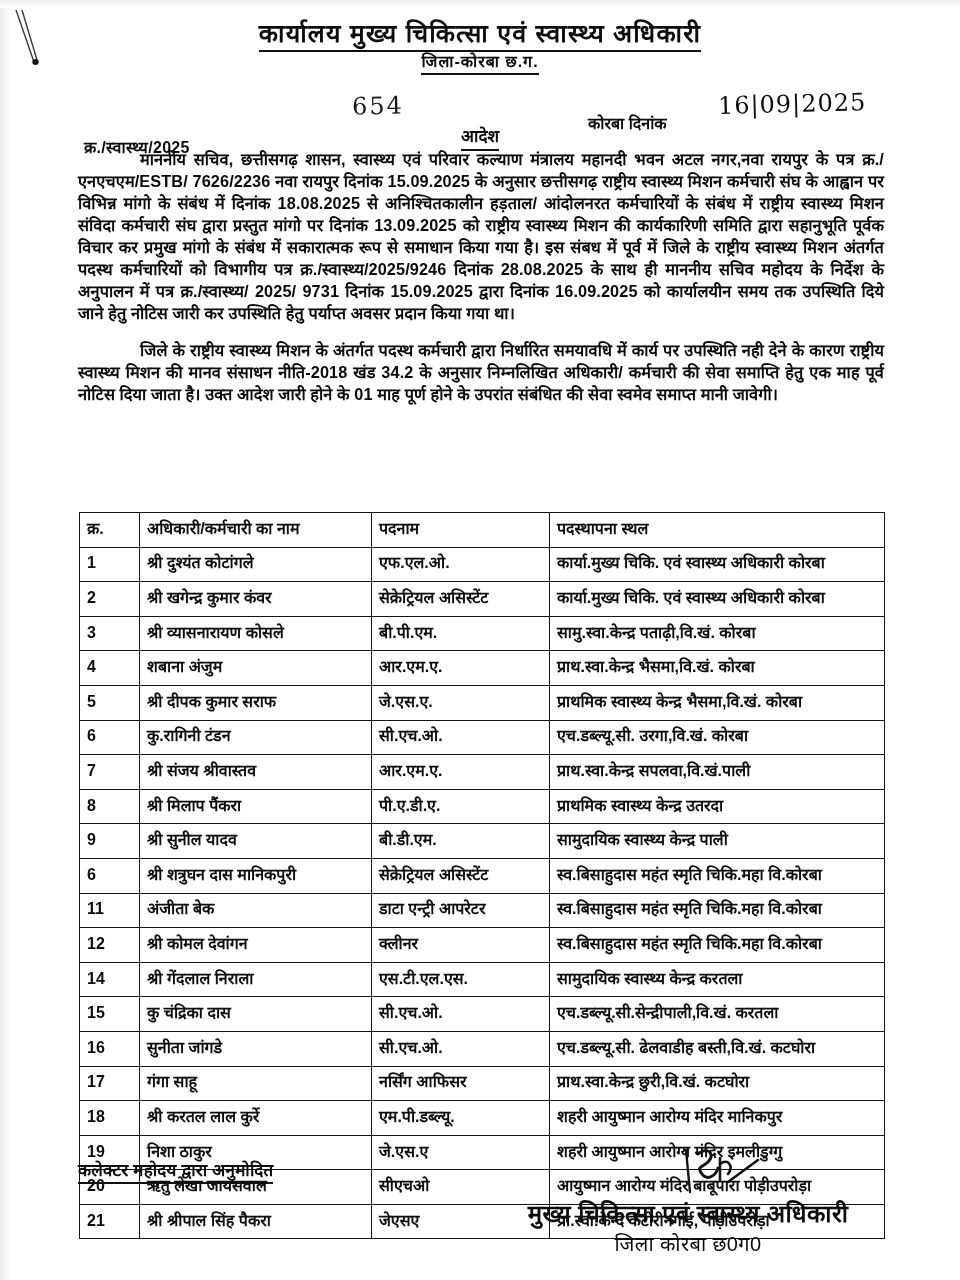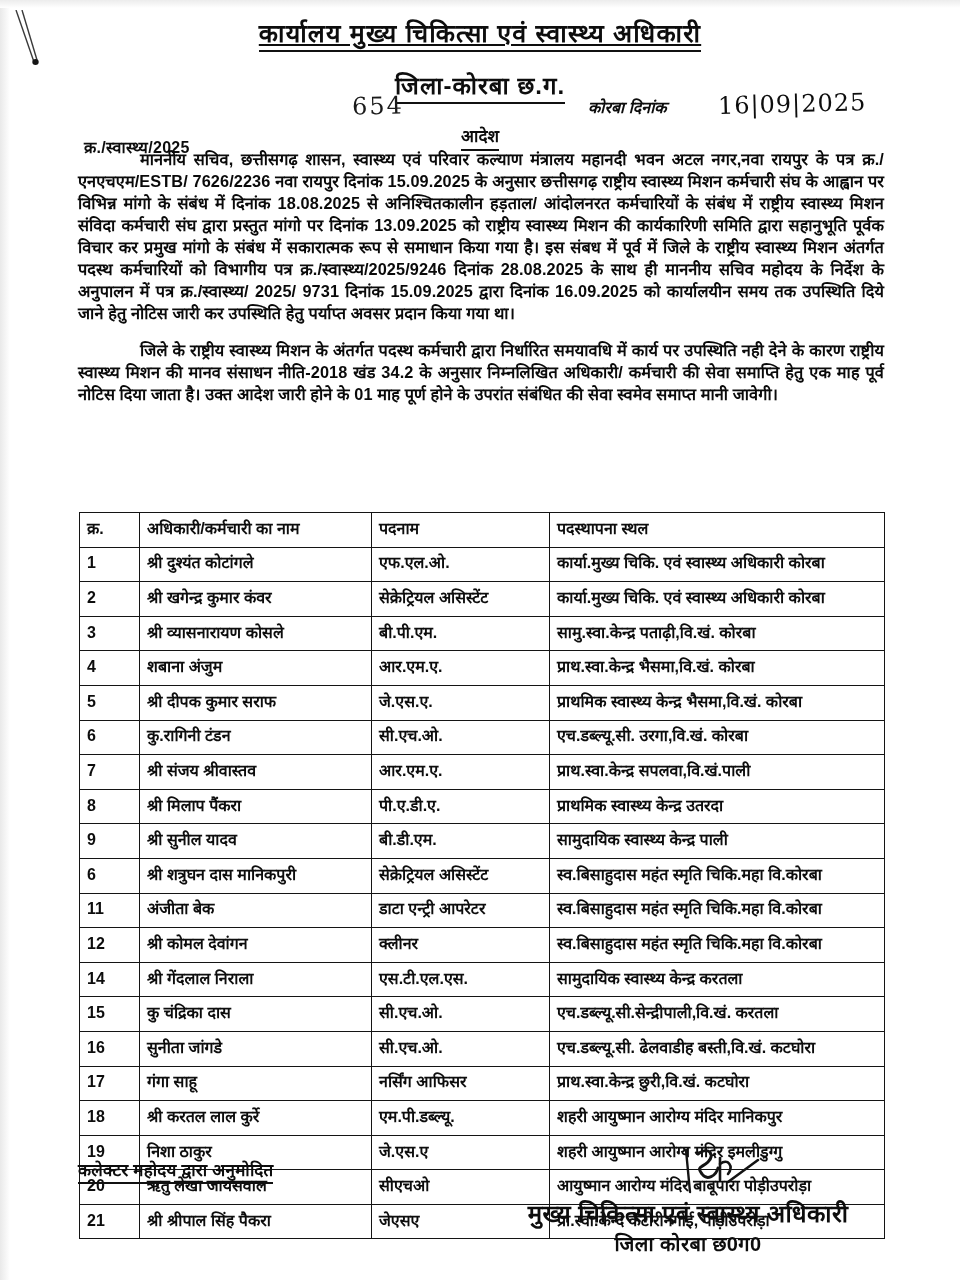--- a/index.html
+++ b/index.html
@@ -52,30 +52,29 @@
     text-align: center;
   }
   .head-line1 {
     display: inline-block;
     font-size: 25px;
     font-weight: 700;
     letter-spacing: 1.2px;
     border-bottom: 2px solid #111;
     padding-bottom: 1px;
     line-height: 1.25;
-    text-decoration: underline;
   }
   .head-line2 {
     display: inline-block;
-    font-size: 24px;
+    font-size: 16px;
     font-weight: 700;
     letter-spacing: 1px;
     border-bottom: 2px solid #111;
     padding-bottom: 1px;
-    margin-top: 19px;
+    margin-top: 0;
     line-height: 1.25;
   }
 
   .meta-row {
     position: absolute;
     top: 96px;
     left: 0;
     width: 960px;
     height: 26px;
   }
@@ -95,24 +94,23 @@
     font-size: 24px;
     font-family: "DejaVu Serif", serif;
     font-weight: 400;
     letter-spacing: 2px;
     color: #1a1a1a;
     transform: rotate(-1.2deg);
   }
   .meta-datelabel {
     position: absolute;
     left: 588px;
-    top: 0;
+    top: 16px;
     font-size: 16px;
     font-weight: 700;
-    font-style: italic;
   }
   .meta-datevalue {
     position: absolute;
     left: 718px;
     top: -6px;
     font-size: 24px;
     font-family: "DejaVu Serif", serif;
     letter-spacing: 1px;
     transform: rotate(-1.5deg);
   }
@@ -208,21 +206,21 @@
     width: 400px;
   }
   .sign-line1 {
     font-size: 24px;
     font-weight: 700;
     letter-spacing: 0.4px;
     line-height: 1.35;
   }
   .sign-line2 {
     font-size: 20px;
-    font-weight: 700;
+    font-weight: 400;
     letter-spacing: 0.4px;
     line-height: 1.4;
   }
 </style>
 </head>
 <body>
 
 <div id="page">
 
   <div class="scan-edge-left"></div>

